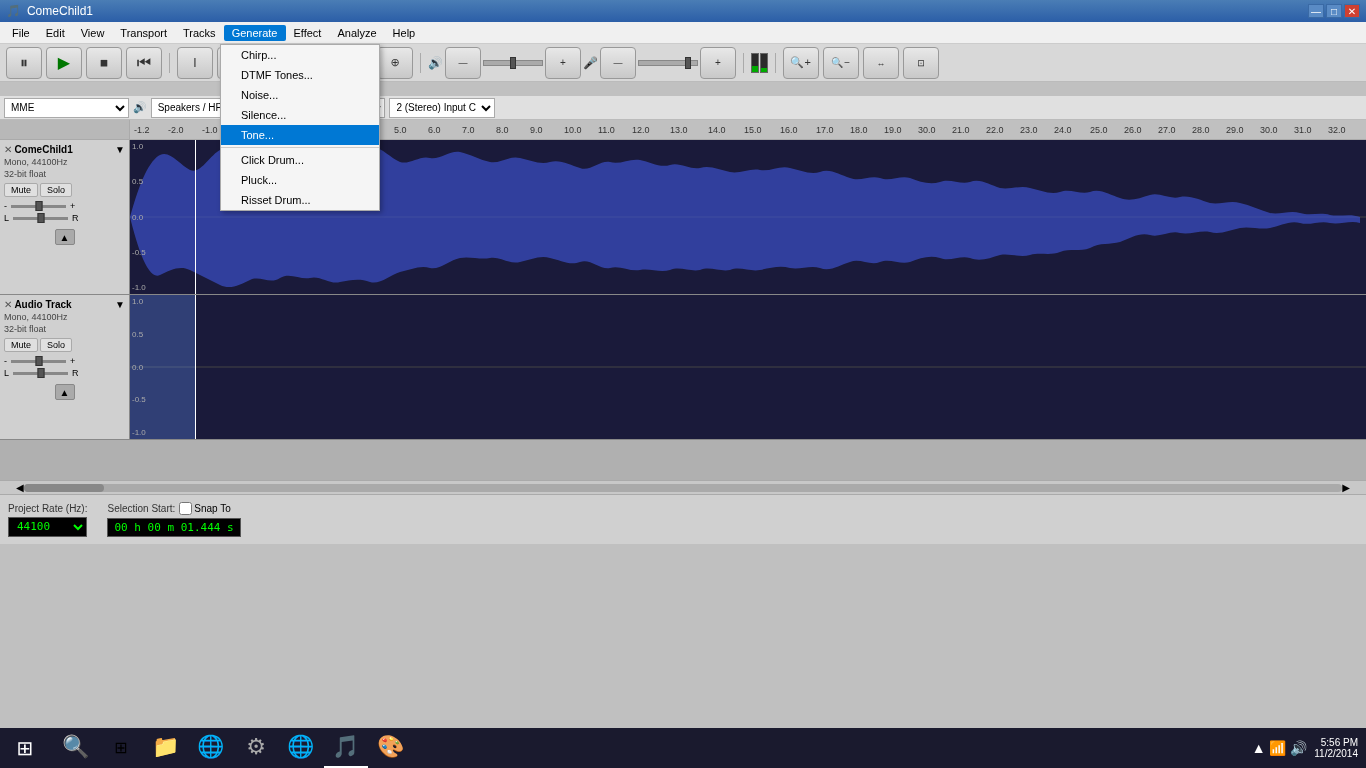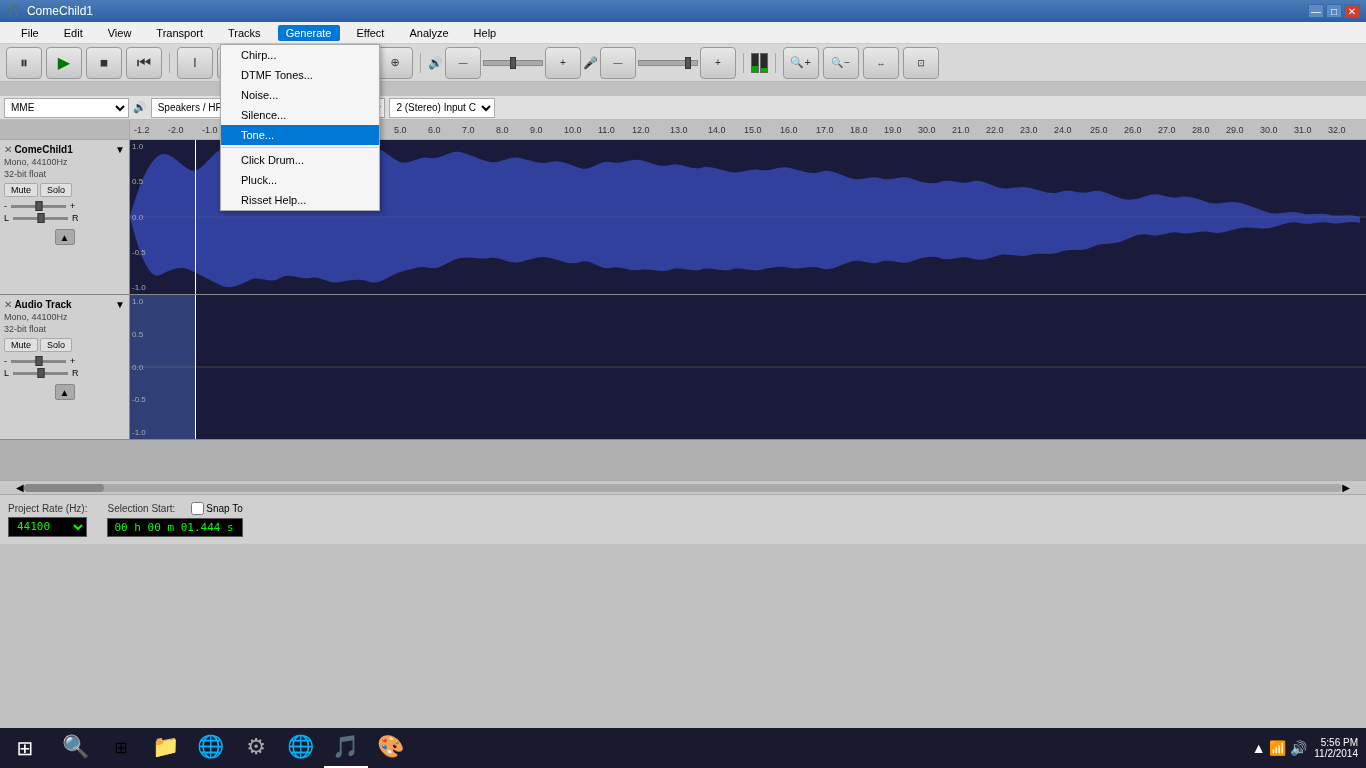--- a/index.html
+++ b/index.html
@@ -21,21 +21,20 @@
     .title-btn.close { background: #d04030; }
 
     
     #menu-bar {
       height: 22px; background: #f0f0f0; border-bottom: 1px solid #ccc;
       display: flex; align-items: center; padding: 0 4px;
     }
     .menu-item {
       padding: 2px 8px; cursor: pointer; font-size: 11px; position: relative;
       border-radius: 2px;
-      margin-left: 9px;
     }
     .menu-item.active { background: #0078d4; color: white; }
 
     
     #generate-dropdown {
       position: absolute;
       top: 44px; left: 220px;
       background: #f5f5f5;
       border: 1px solid #aaa;
       box-shadow: 2px 2px 5px rgba(0,0,0,0.3);
@@ -202,21 +201,21 @@
 
 <div id="generate-dropdown">
   <div class="dropdown-item">Chirp...</div>
   <div class="dropdown-item">DTMF Tones...</div>
   <div class="dropdown-item">Noise...</div>
   <div class="dropdown-item">Silence...</div>
   <div class="dropdown-item highlighted">Tone...</div>
   <div class="dropdown-separator"></div>
   <div class="dropdown-item">Click Drum...</div>
   <div class="dropdown-item">Pluck...</div>
-  <div class="dropdown-item">Risset Help...</div>
+  <div class="dropdown-item">Risset Drum...</div>
 </div>
 
 <div id="transport-row">
   <div class="transport-btn">⏸</div>
   <div class="transport-btn" style="color:#007700;">▶</div>
   <div class="transport-btn">⏹</div>
   <div class="transport-btn">⏮</div>
   <div class="toolbar-divider"></div>
 
   <div class="transport-btn" style="font-size:12px;">I</div>
@@ -443,21 +442,21 @@
     <span class="bottom-label">Project Rate (Hz):</span>
     <select class="bottom-select">
       <option>44100</option>
       <option>22050</option>
       <option>48000</option>
     </select>
   </div>
   <div class="bottom-section">
     <div style="display:flex;align-items:center;gap:4px;">
       <span class="bottom-label">Selection Start:</span>
-      <label style="font-size:10px;display:flex;align-items:center;gap:2px;margin-left:12px;">
+      <label style="font-size:10px;display:flex;align-items:center;gap:2px;">
         <input type="checkbox" style=""> Snap To
       </label>
     </div>
     <div class="bottom-value" style="cursor:text;">00 h 00 m 01.444 s</div>
   </div>
 </div>
 
 <div id="taskbar">
   <div id="start-btn">⊞</div>
   <div id="taskbar-apps">

